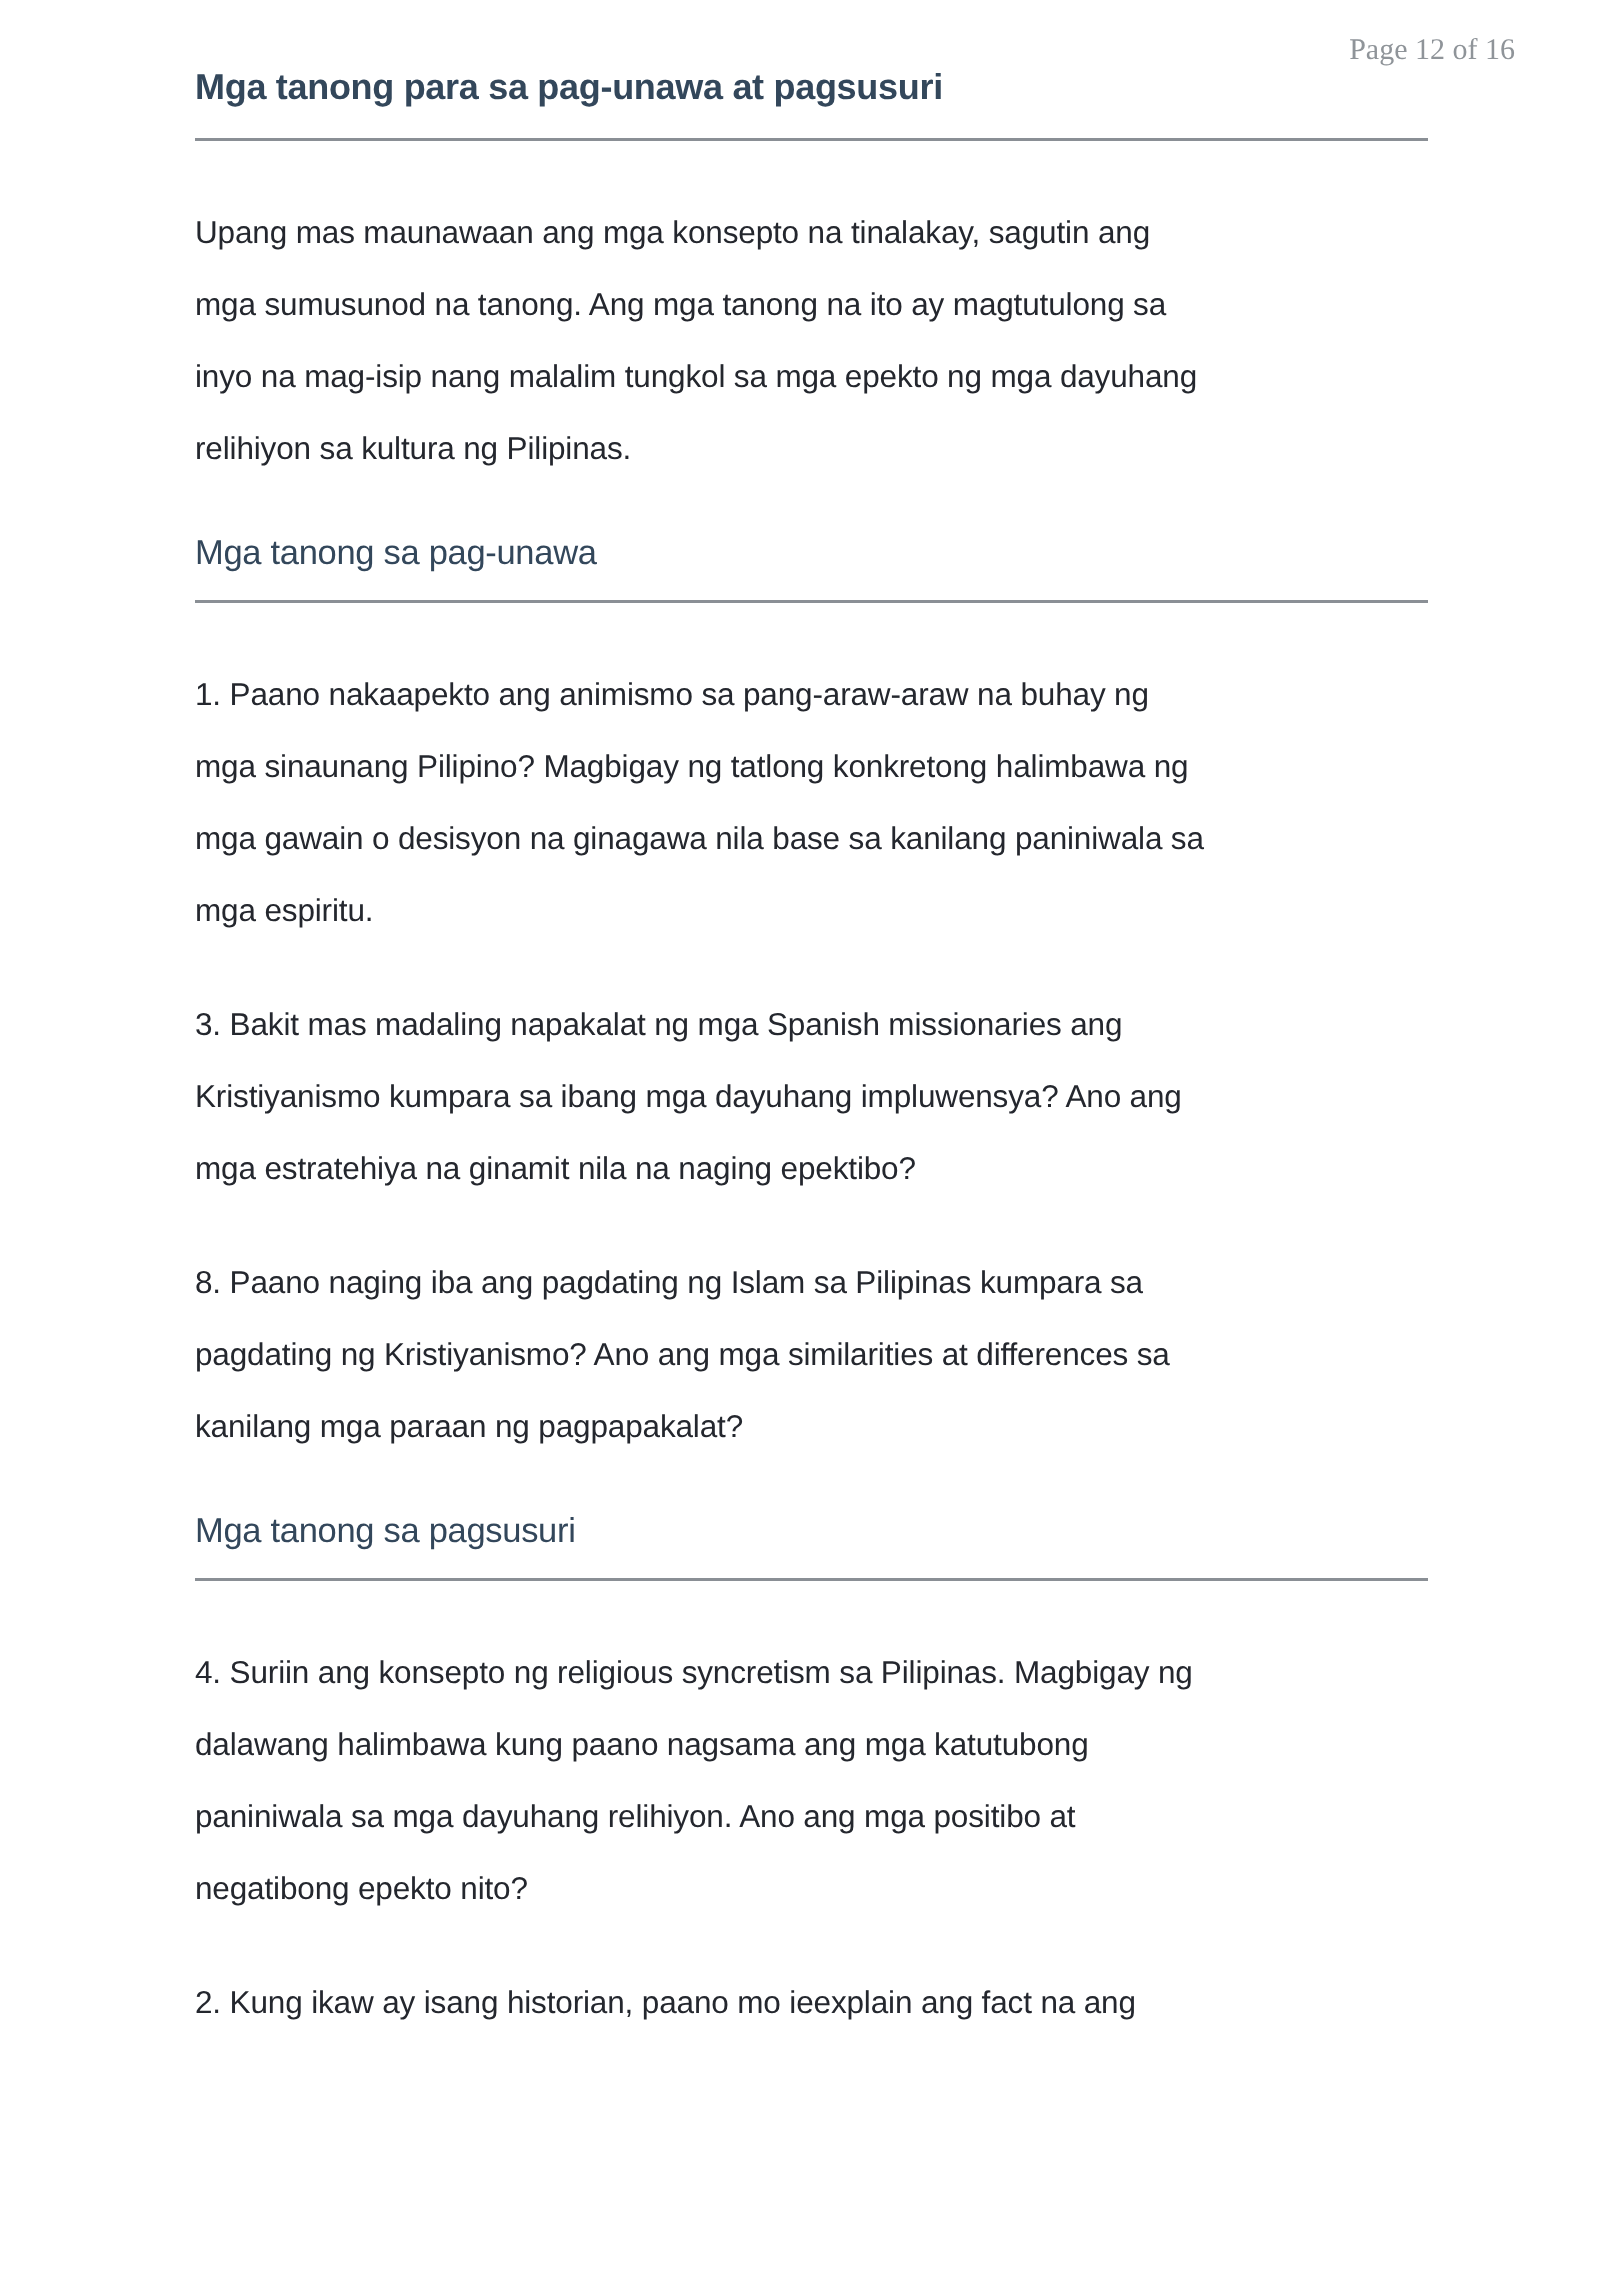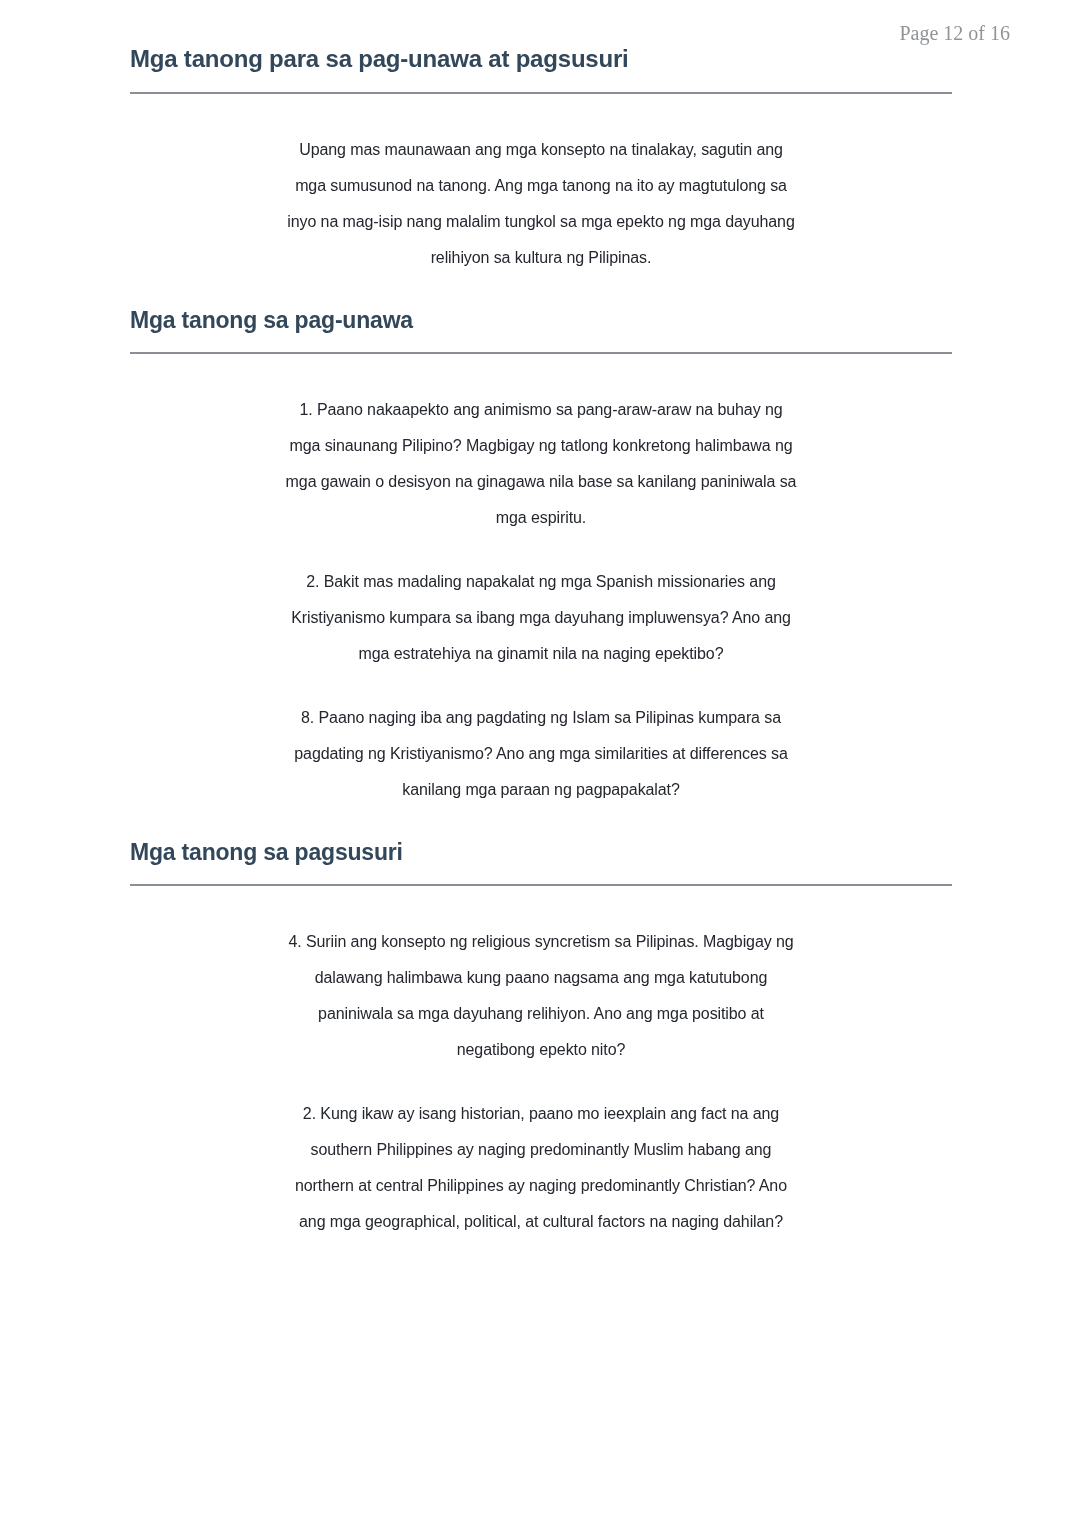--- a/index.html
+++ b/index.html
@@ -34,39 +34,38 @@
     margin: 0;
     font-size: 24px;
     font-weight: bold;
     line-height: 34px;
     color: #33475b;
     letter-spacing: -0.2px;
   }
   .h-sub {
     margin: 14px 0 0 0;
     font-size: 23px;
-    font-weight: bold;
+    font-weight: normal;
     line-height: 32px;
     color: #33475b;
     letter-spacing: -0.2px;
   }
   .rule {
     border: none;
     border-top: 2px solid #8a8f95;
     margin: 16px 0 38px 0;
     width: 100%;
   }
   .para {
     margin: 0 0 28px 0;
-    font-size: 16px;
-    line-height: 36px;
+    font-size: 21px;
+    line-height: 48px;
     color: #24272e;
     white-space: pre-line;
     letter-spacing: -0.1px;
-    text-align: center;
   }
   .footer {
     position: absolute;
     top: 1478px;
     left: 0;
     width: 100%;
     text-align: center;
     font-size: 21px;
     color: #b6bac0;
     letter-spacing: 0.3px;
@@ -91,21 +90,21 @@
 relihiyon sa kultura ng Pilipinas.</p>
 
     <h2 class="h-sub">Mga tanong sa pag-unawa</h2>
     <hr class="rule">
 
     <p class="para">1. Paano nakaapekto ang animismo sa pang-araw-araw na buhay ng
 mga sinaunang Pilipino? Magbigay ng tatlong konkretong halimbawa ng
 mga gawain o desisyon na ginagawa nila base sa kanilang paniniwala sa
 mga espiritu.</p>
 
-    <p class="para">2. Bakit mas madaling napakalat ng mga Spanish missionaries ang
+    <p class="para">3. Bakit mas madaling napakalat ng mga Spanish missionaries ang
 Kristiyanismo kumpara sa ibang mga dayuhang impluwensya? Ano ang
 mga estratehiya na ginamit nila na naging epektibo?</p>
 
     <p class="para">8. Paano naging iba ang pagdating ng Islam sa Pilipinas kumpara sa
 pagdating ng Kristiyanismo? Ano ang mga similarities at differences sa
 kanilang mga paraan ng pagpapakalat?</p>
 
     <h2 class="h-sub">Mga tanong sa pagsusuri</h2>
     <hr class="rule">
 

